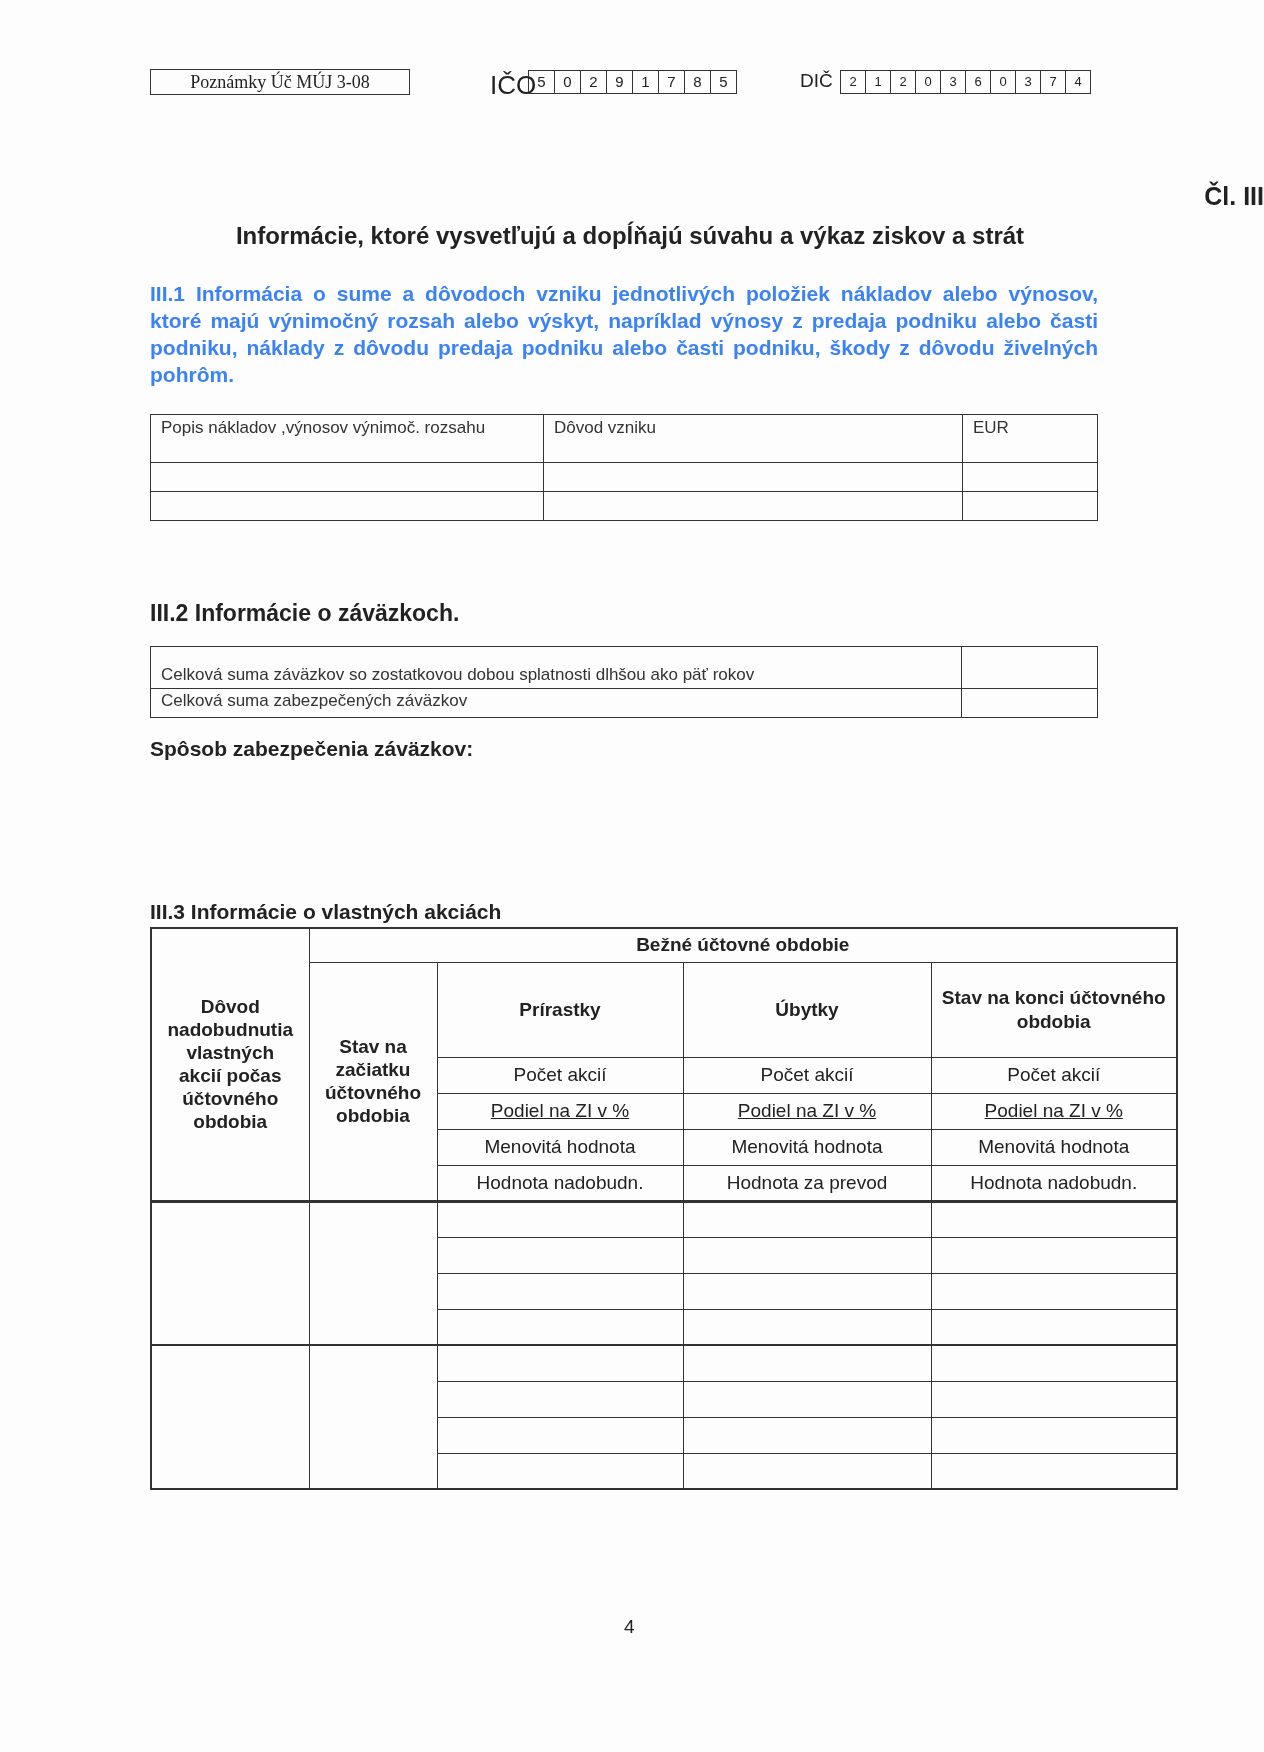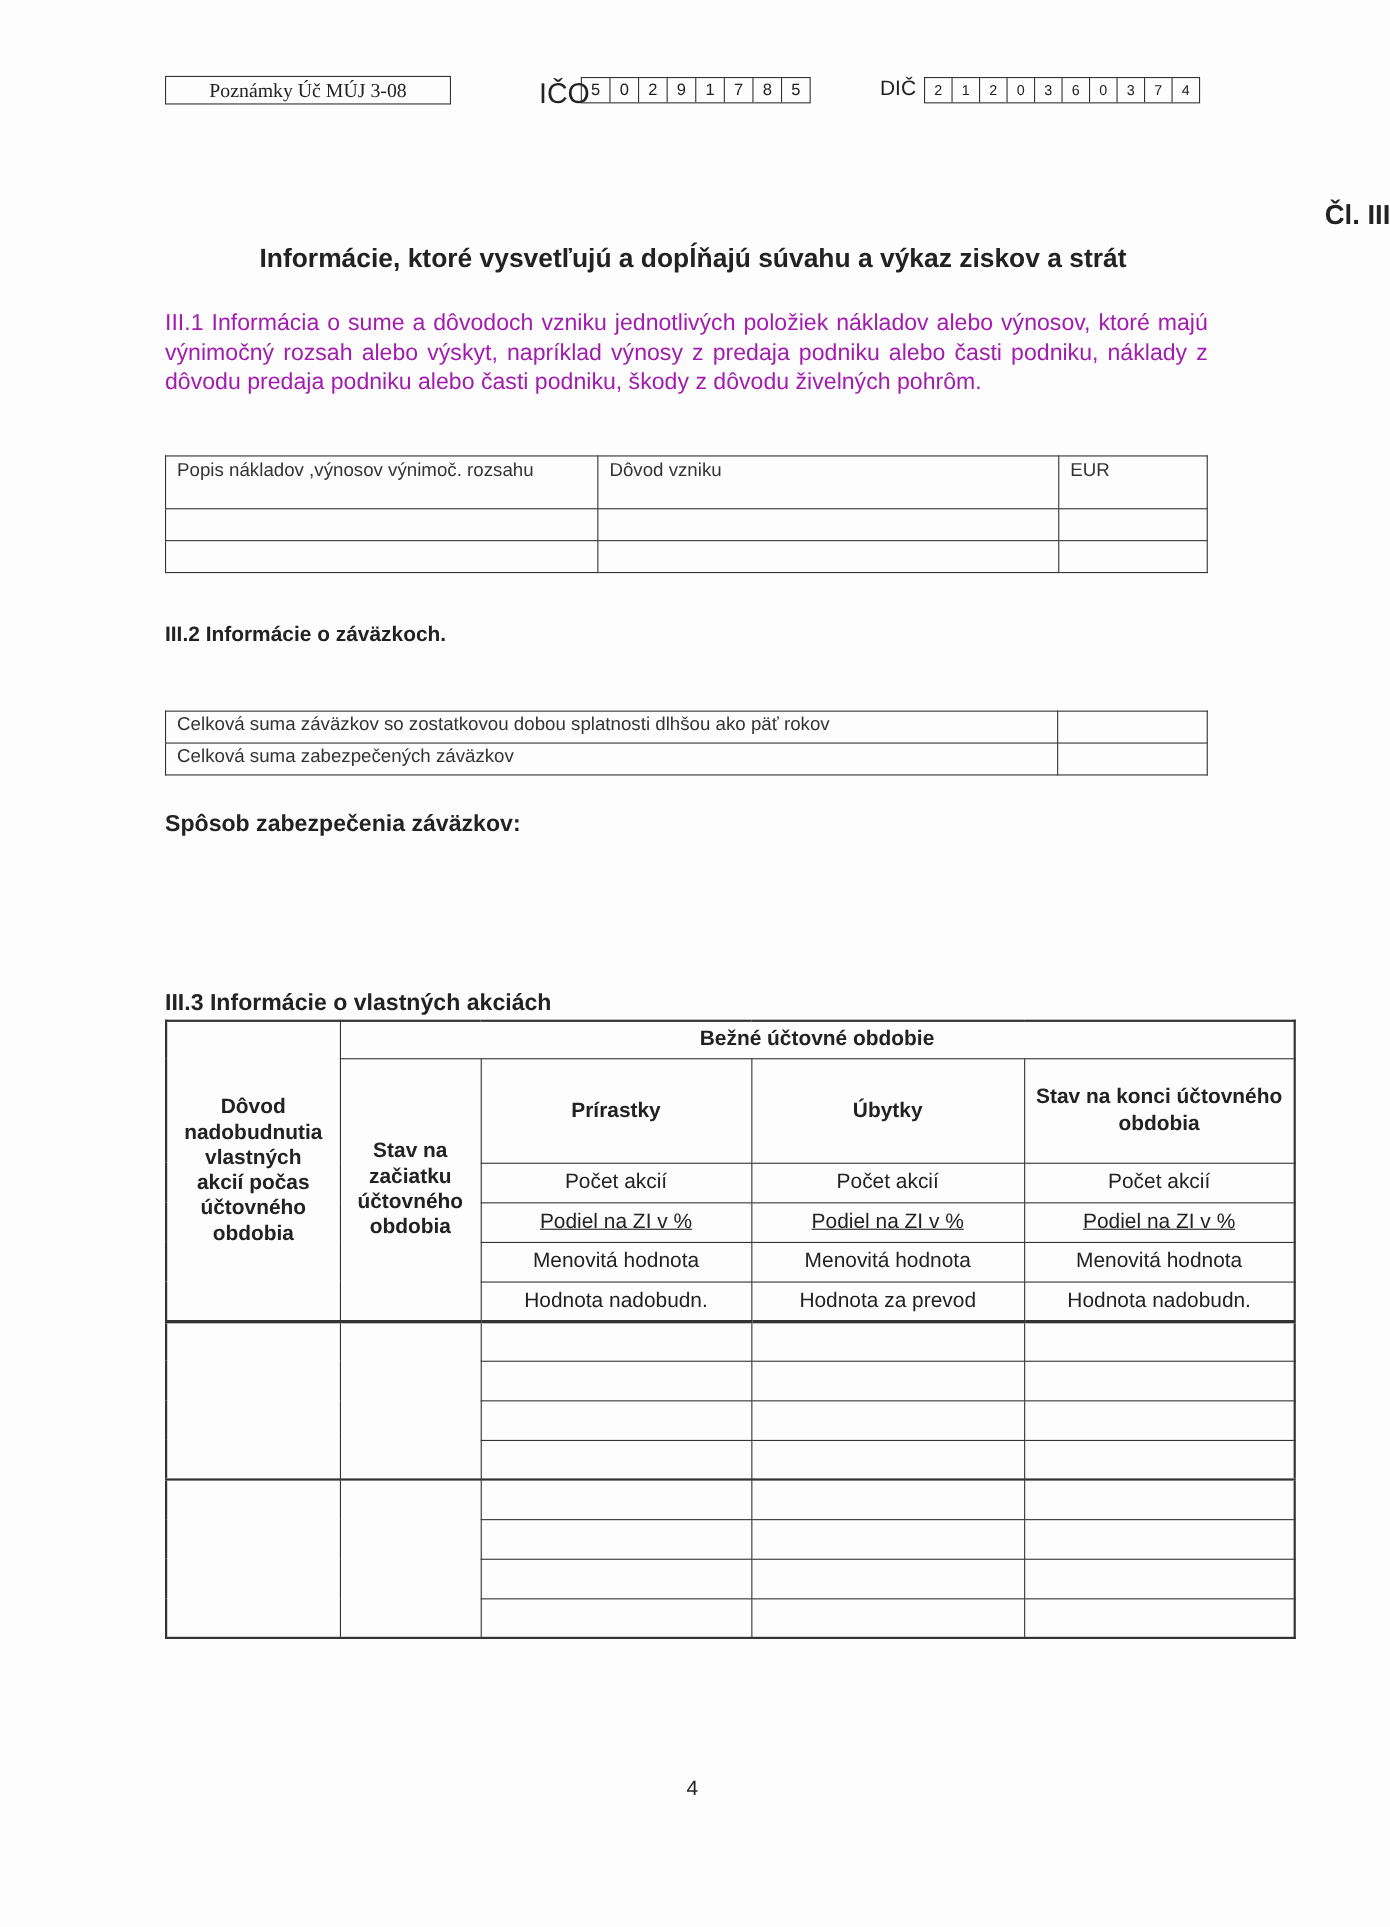--- a/index.html
+++ b/index.html
@@ -17,21 +17,21 @@
   .digits span:last-child { border-right: none; }
   .digits.small span { width: 24px; font-size: 13px; }
   .h-center { text-align: center; width: 100%; left: 0; }
   .bold { font-weight: bold; text-align: right; }
   table { border-collapse: collapse; }
   .t1 td, .t2 td { border: 1.3px solid #333; vertical-align: top; font-size: 17px; color: #333; padding: 3px 10px; }
   .t3 { font-size: 19px; color: #222; }
   .t3 td { border: 1.3px solid #333; text-align: center; vertical-align: middle; padding: 0; }
   .t3 .hdr { font-weight: bold; }
   .t3 .thick-top td { border-top: 3px solid #333; }
-  .para { font-size: 21px; font-weight: normal; line-height: 27px; color: #a21caf; text-align: justify; }
+  .para { font-size: 21px; font-weight: bold; line-height: 27px; color: #3b82f6; text-align: justify; }
 </style>
 </head>
 <body>
 
 <div class="abs box serif" style="left:150px; top:69px; width:258px; height:24px; line-height:24px; text-align:center; font-size:18px;">Poznámky Úč MÚJ 3-08</div>
 
 <div class="abs" style="left:490px; top:70px; font-size:26px;">IČO</div>
 <div class="abs digits" style="left:528px; top:70px;">
   <span>5</span>
   <span>0</span>
@@ -75,26 +75,26 @@
     <td></td>
   </tr>
   <tr style="height:29px;">
     <td></td>
     <td></td>
     <td></td>
   </tr>
 </tbody>
   </table>
 
-<div class="abs bold" style="left:150px; top:567px; font-size:19px;">III.2 Informácie o záväzkoch.</div>
+<div class="abs bold" style="left:150px; top:600px; font-size:23px;">III.2 Informácie o záväzkoch.</div>
 
 <table class="abs t2" style="left:150px; top:646px; width:948px;">
   <tbody>
       <tr style="height:29px;">
-    <td style="width:790px; padding-top:2px;">Celková suma záväzkov so zostatkovou dobou splatnosti dlhšou ako päť rokov</td>
+    <td style="width:790px; padding-top:18px;">Celková suma záväzkov so zostatkovou dobou splatnosti dlhšou ako päť rokov</td>
     <td></td>
   </tr>
   <tr style="height:29px;margin-top:48px;">
     <td style="padding-top:2px;">Celková suma zabezpečených záväzkov</td>
     <td></td>
   </tr>
 </tbody>
   </table>
 
 <div class="abs bold" style="left:150px; top:737px; font-size:21px;">Spôsob zabezpečenia záväzkov:</div>

